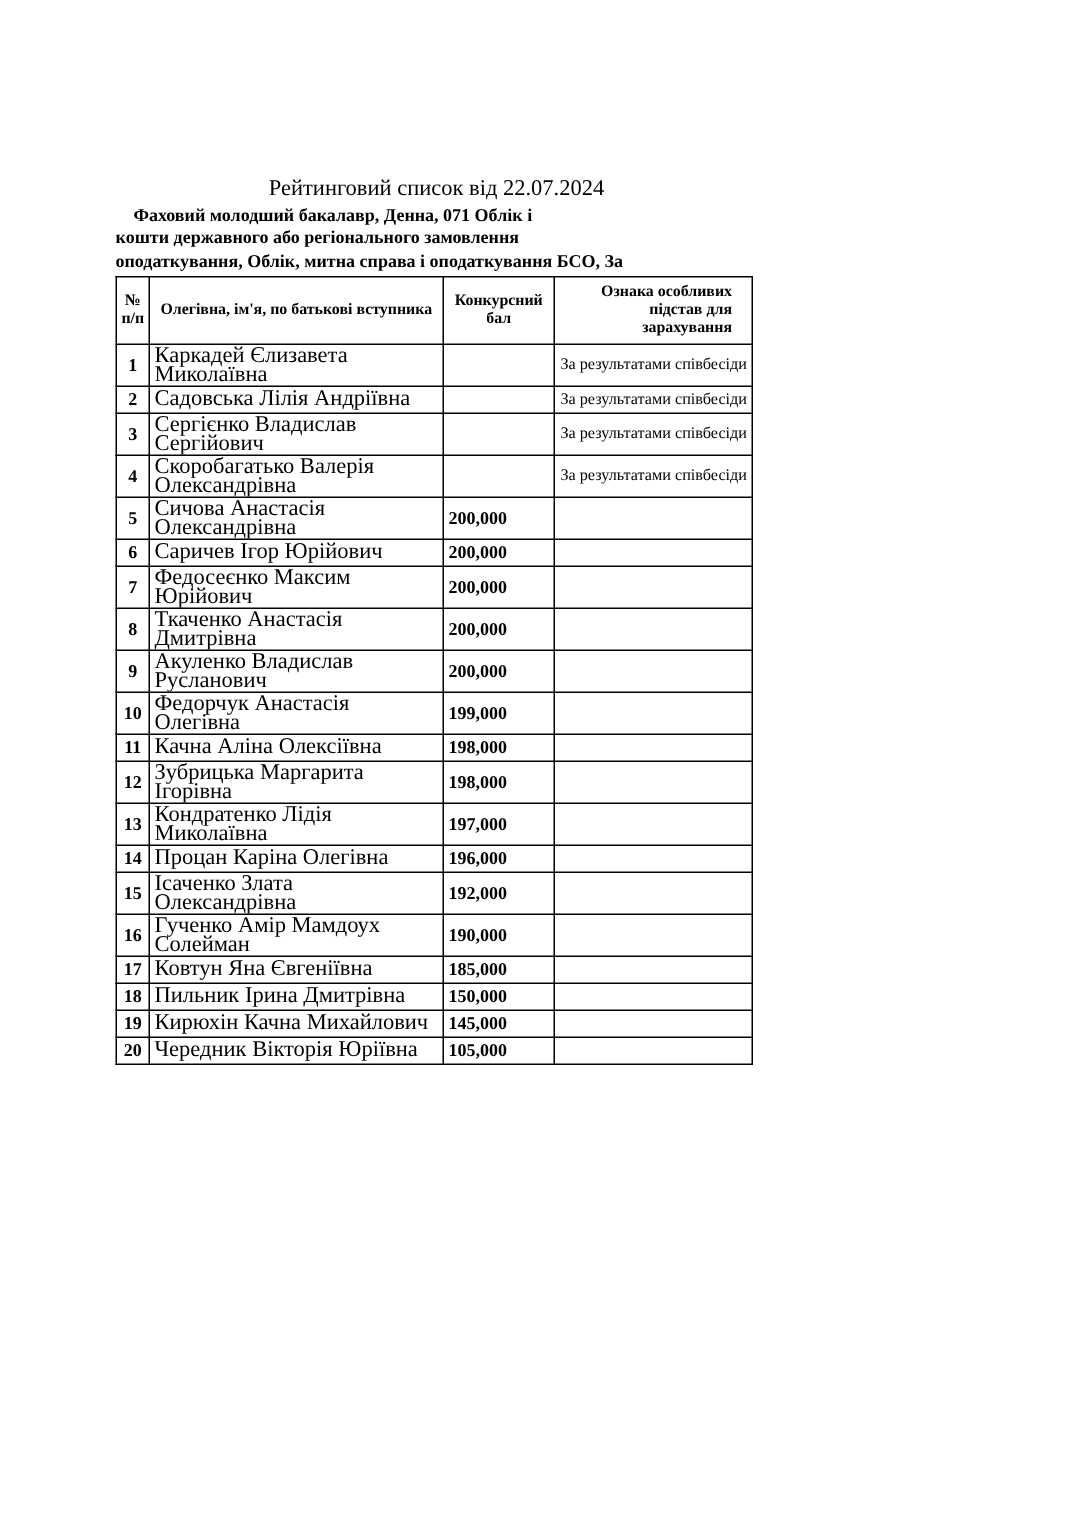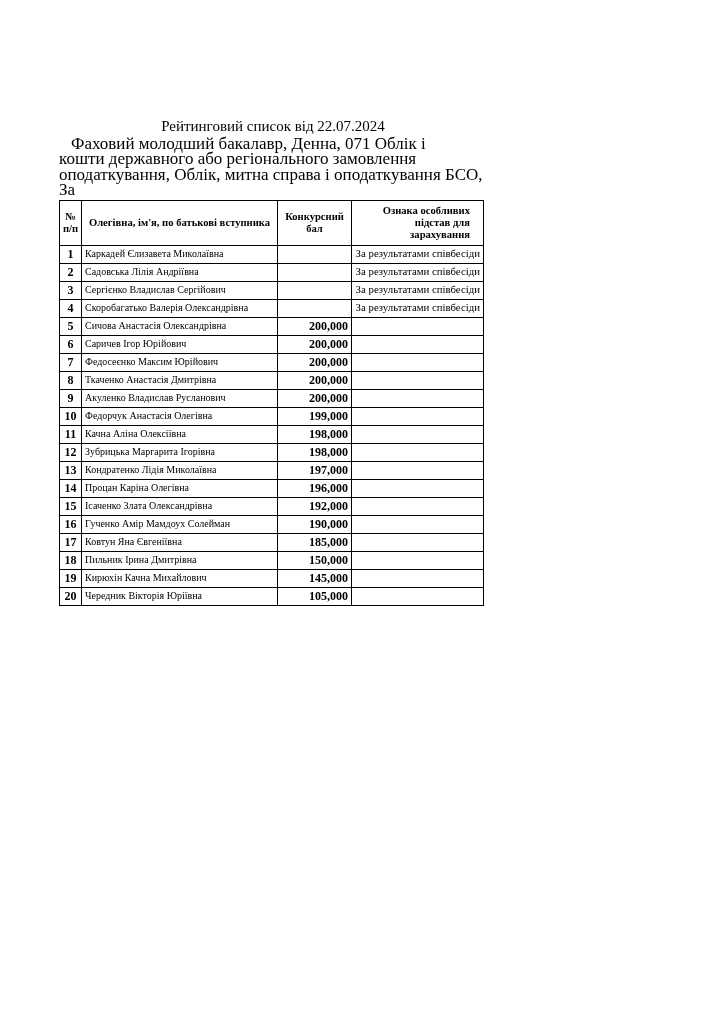--- a/index.html
+++ b/index.html
@@ -10,35 +10,35 @@
     width: 724px;
     height: 1024px;
     background: #ffffff;
     color: #000000;
     font-family: "Liberation Serif", "DejaVu Serif", serif;
     position: relative;
     overflow: hidden;
   }
   .doc {
     position: absolute;
-    left: 11px;
+    left: 29px;
     top: 118px;
     width: 428px;
     padding-left: 48px;
   }
   .title {
     font-size: 15px;
     font-weight: normal;
     text-align: center;
     margin: 0 0 1px 0;
     white-space: nowrap;
   }
   .subtitle {
-    font-weight: normal;
-    font-size: 17px;
+    font-weight: bold;
+    font-size: 12px;
     line-height: 15.4px;
     margin: 0 0 2px 0;
   }
   .subtitle .sub-line { display: block; }
   .subtitle .indent { text-indent: 12px; }
   table.rating {
     border-collapse: collapse;
     width: 424px;
     table-layout: fixed;
     margin-top: 1px;
@@ -61,28 +61,28 @@
   thead th.h-special { padding: 1px 13px; text-align: right; }
   thead th.h-num { padding: 1px 0; }
   tbody tr { height: 18px; }
   td.num {
     font-weight: bold;
     font-size: 12px;
     text-align: center;
     padding: 1px 1px;
   }
   td.name {
-    font-size: 10px;
+    font-size: 15px;
     line-height: 12.5px;
     text-align: left;
   }
   td.score {
     font-weight: bold;
     font-size: 12px;
-    text-align: right;
+    text-align: left;
   }
   td.special {
     font-size: 10.8px;
     line-height: 11.5px;
     text-align: right;
     padding: 1px 10px;
   }
 </style>
 </head>
 <body>

